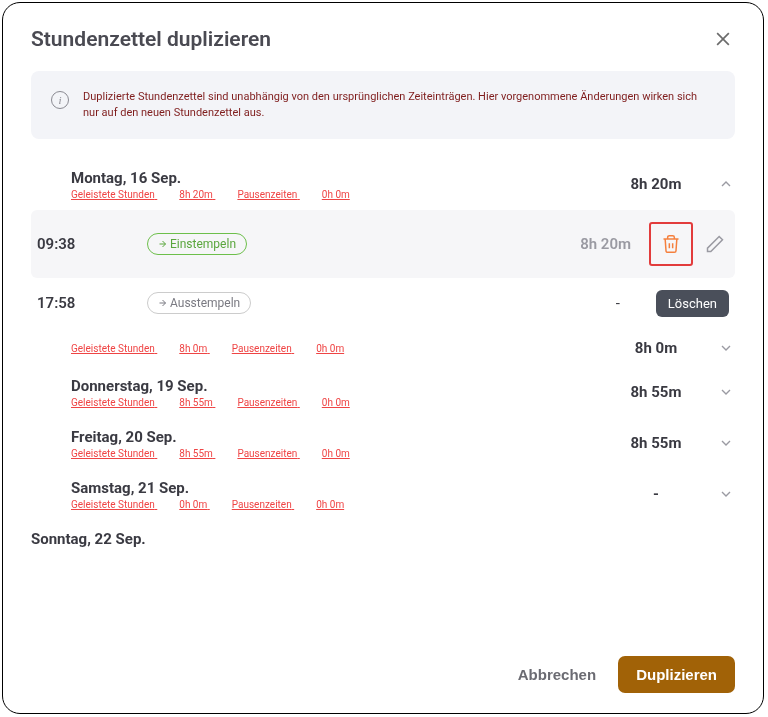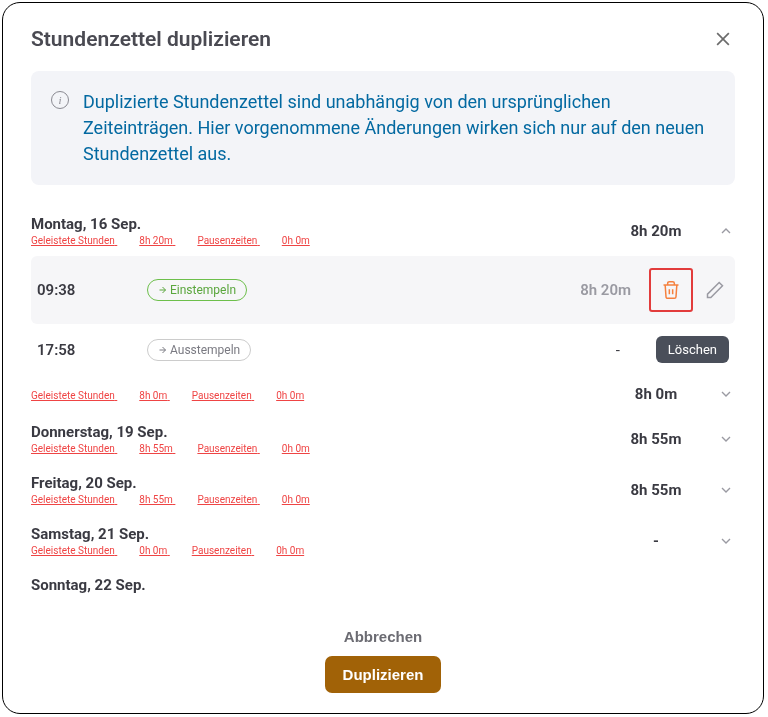--- a/index.html
+++ b/index.html
@@ -64,32 +64,33 @@
   display: flex;
   align-items: center;
   justify-content: center;
   font-size: 11px;
   font-style: italic;
   font-family: Georgia, serif;
   color: #8a8a92;
   margin-top: 2px;
 }
 .info-text {
-  font-size: 18px;
+  font-size: 11px;
   line-height: 1.45;
-  color: #0369a1;
+  color: #7f1d1d;
 }
 .day-row {
   display: flex;
   align-items: center;
   padding: 10px 0;
   cursor: pointer;
 }
 .day-main {
   flex: 1;
+  margin-left: 40px;
 }
 .day-title {
   font-size: 15px;
   font-weight: 700;
   color: #3a3a42;
 }
 .day-sub {
   font-size: 10px;
   color: #ef4444;
   margin-top: 2px;
@@ -184,23 +185,22 @@
   color: #fff;
   font-size: 13px;
   padding: 6px 12px;
   border-radius: 6px;
   margin-left: 24px;
 }
 .modal-footer {
   display: flex;
   justify-content: flex-end;
   align-items: center;
-  gap: 11px;
+  gap: 22px;
   padding: 18px 28px 20px 28px;
-  flex-direction: column;
 }
 .btn-cancel {
   font-size: 15px;
   font-weight: 600;
   color: #6b6b72;
   cursor: pointer;
   background: none;
   border: none;
 }
 .btn-primary {

